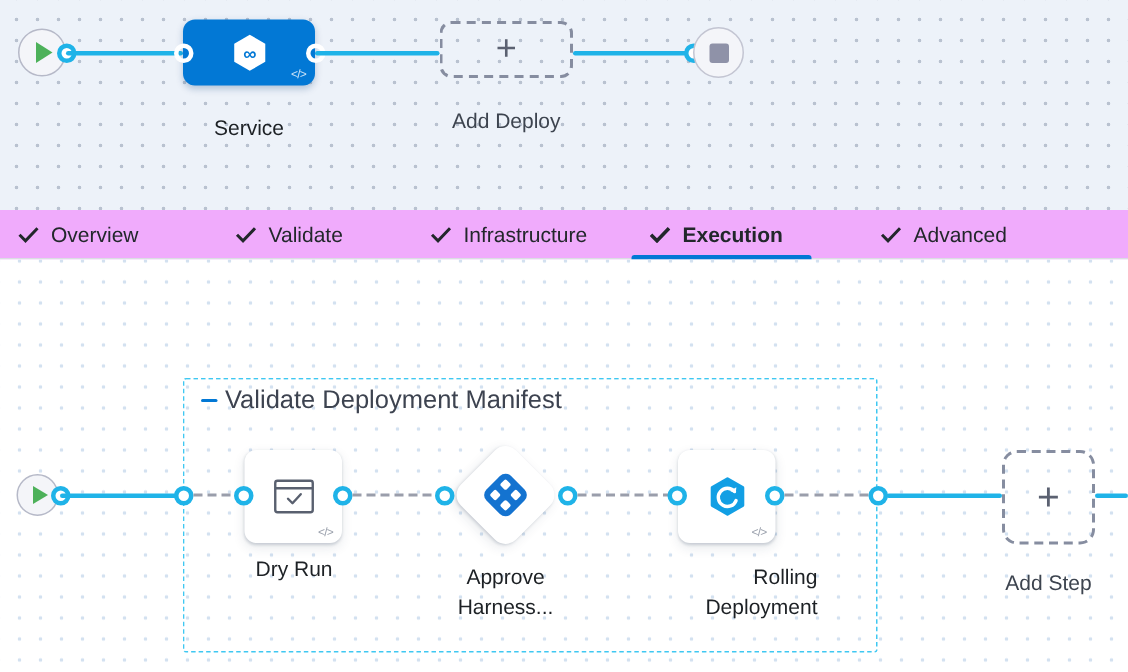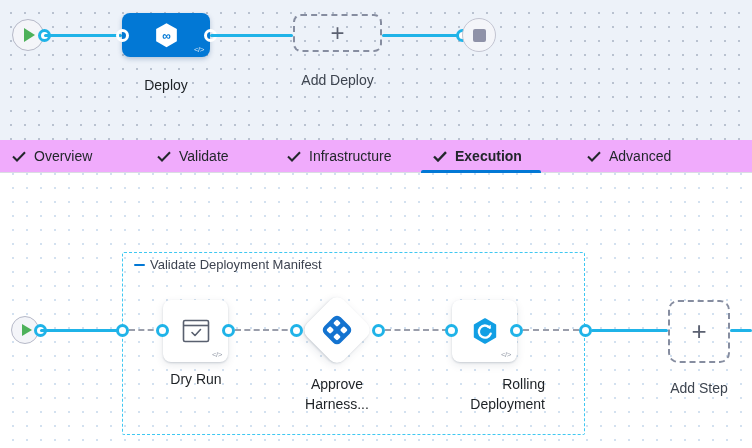--- a/index.html
+++ b/index.html
@@ -79,21 +79,21 @@
 
   
   .e-play { left:11px; top:143px; width:28px; height:28px; }
   .e-play .play-tri { border-width:6px 0 6px 10px; }
   .group-box {
     position:absolute; left:122px; top:79px; width:463px; height:183px;
     border:1px dashed #3fc8f2; border-radius:2px;
   }
   .group-label {
     position:absolute; left:134px; top:84px; display:flex; align-items:center; gap:5px;
-    font-size:13px; color:#3d4350;
+    font-size:17px; color:#3d4350;
   }
   .collapse-dash { width:11px; height:2px; background:#0278d5; border-radius:1px; cursor:pointer; }
   .step-card {
     position:absolute; width:65px; height:62px; background:#fff; border-radius:8px;
     box-shadow:0 1px 2px rgba(30,50,80,.18), 0 3px 8px rgba(30,50,80,.10);
     display:flex; align-items:center; justify-content:center; cursor:pointer;
   }
   .step-card .codebadge { color:#9aa0ac; }
   .diamond-card {
     position:absolute; left:311px; top:131px; width:52px; height:52px; background:#fff;
@@ -129,21 +129,21 @@
     <div class="dash-node addstage-node">
       <span>+</span>
     </div>
     <div class="cline" style="left:382px; top:34px; width:80px;"></div>
     <div class="ring" style="left:456px; top:29px;"></div>
 
     <div class="stop-node">
       <div class="stop-sq"></div>
     </div>
 
-    <div class="nodelabel" style="left:126px; top:77px; width:80px;">Deploy</div>
+    <div class="nodelabel" style="left:126px; top:77px; width:80px;">Service</div>
     <div class="nodelabel soft" style="left:297px; top:72px; width:81px;">Add Deploy</div>
   </div>
 
   <div class="tabbar">
     <div class="tab t1">
       <svg width="14" height="11" viewBox="0 0 14 11">
           <polyline points="1,5.5 5,9.5 13,1.2" stroke="#22272b" stroke-width="2" fill="none"></polyline>
         </svg>
       <span>Overview</span>
     </div>

